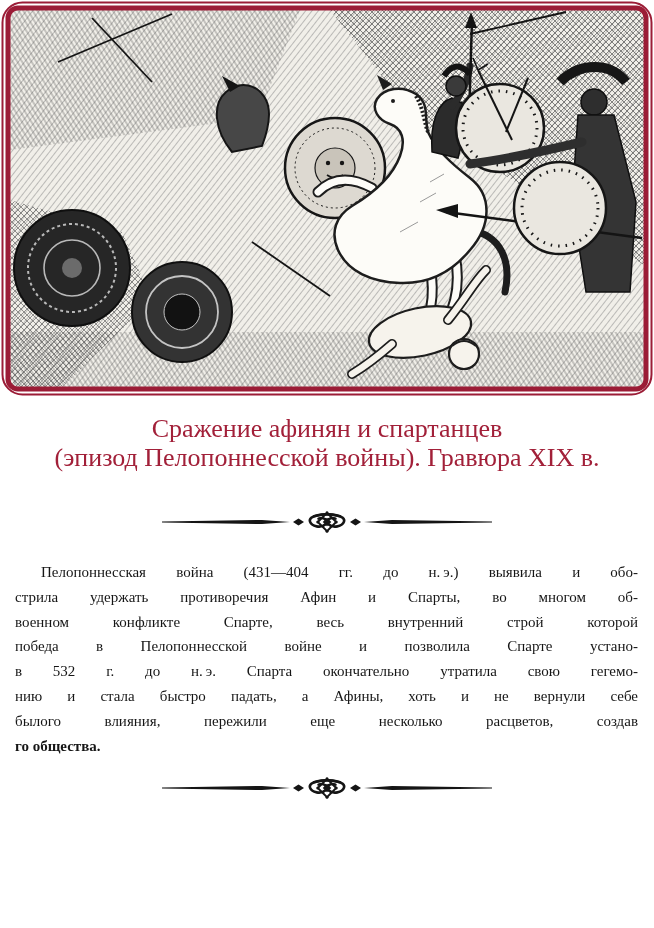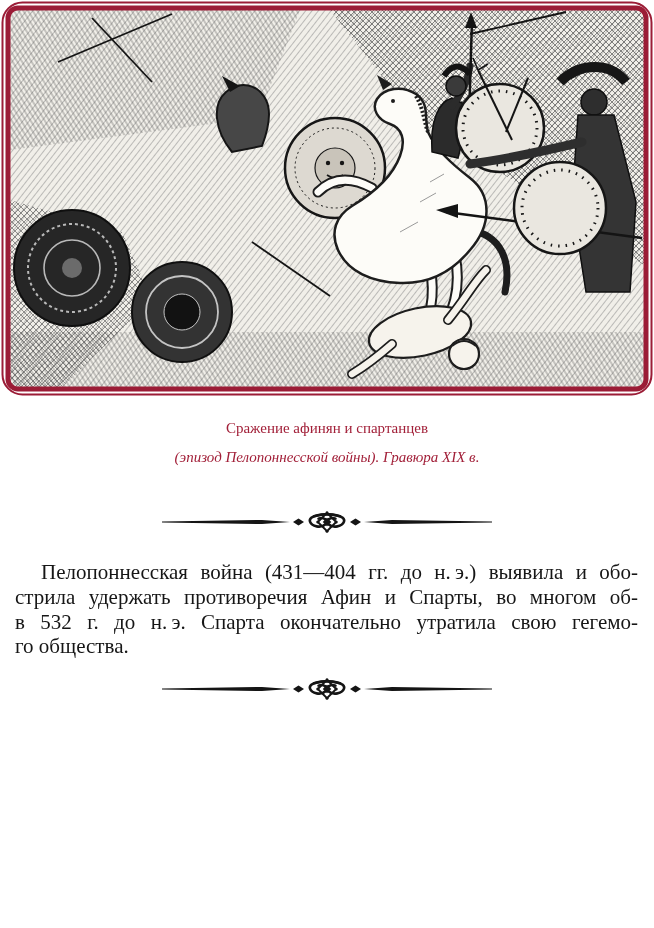--- a/index.html
+++ b/index.html
@@ -14,36 +14,36 @@
   body{font-family:"Liberation Serif","DejaVu Serif",serif;color:var(--ink);}
 
   .page{width:654px;height:928px;position:relative;}
 
   figure.engraving{width:654px;height:397px;display:block;}
   .engraving-svg{display:block;}
   .frame-thick{fill:none;stroke:var(--frame-color);stroke-width:5;}
   .frame-thin{fill:none;stroke:var(--frame-color);stroke-width:2;}
 
   .caption{margin-top:17px;text-align:center;color:var(--accent);
-           font-size:15px;line-height:29px;}
-  .caption .cap2{font-style:italic;}
+           font-size:26px;line-height:29px;}
+  .caption .cap2{}
 
   .divider-wrap{text-align:center;}
   .divider-wrap.first{margin-top:39px;}
   .divider-wrap.last{margin-top:19px;}
   .divider-svg{display:inline-block;vertical-align:top;}
   .orn-fill{fill:var(--divider-ink);}
   .orn-stroke{fill:none;stroke:var(--divider-ink);}
 
   article.body-text{margin-top:27px;padding:0 16px 0 15px;
-    font-size:21px;line-height:24.8px;color:var(--ink);}
+    font-size:15px;line-height:24.8px;color:var(--ink);}
   article.body-text .tline{text-align:justify;text-align-last:justify;
     white-space:normal;}
   article.body-text .tline.first{text-indent:26px;}
-  article.body-text .tline.last{text-align-last:left;}
+  article.body-text .tline.last{text-align-last:left;font-weight:bold;}
 </style>
 </head>
 <body>
 
 <div class="page">
 
   <figure class="engraving">
     <svg class="engraving-svg" width="654" height="397" viewBox="0 0 654 397" role="img">
       <defs>
         <pattern id="p-fine" width="5" height="5" patternUnits="userSpaceOnUse" patternTransform="rotate(38)">
@@ -193,21 +193,25 @@
           <circle class="orn-fill" cx="155.8" cy="11" r="1.5"></circle>
           <circle class="orn-fill" cx="174.2" cy="11" r="1.5"></circle>
         </g>
       </g>
     </svg>
   </div>
 
   <article class="body-text">
     <div class="tline first">Пелопоннесская война (431—404 гг. до н. э.) выявила и обо-</div>
     <div class="tline">стрила удержать противоречия Афин и Спарты, во многом об-</div>
+    <div class="tline">военном конфликте Спарте, весь внутренний строй которой</div>
+    <div class="tline">победа в Пелопоннесской войне и позволила Спарте устано-</div>
     <div class="tline">в 532 г.  до н. э. Спарта окончательно утратила свою гегемо-</div>
+    <div class="tline">нию и стала быстро падать, а Афины, хоть и не вернули себе</div>
+    <div class="tline">былого влияния, пережили еще несколько расцветов, создав</div>
     <div class="tline last">го общества.</div>
   </article>
 
   <div class="divider-wrap last">
     <svg class="divider-svg" width="330" height="22" viewBox="0 0 330 22">
       <use href="#orn-div"></use>
     </svg>
   </div>
 
 </div>

